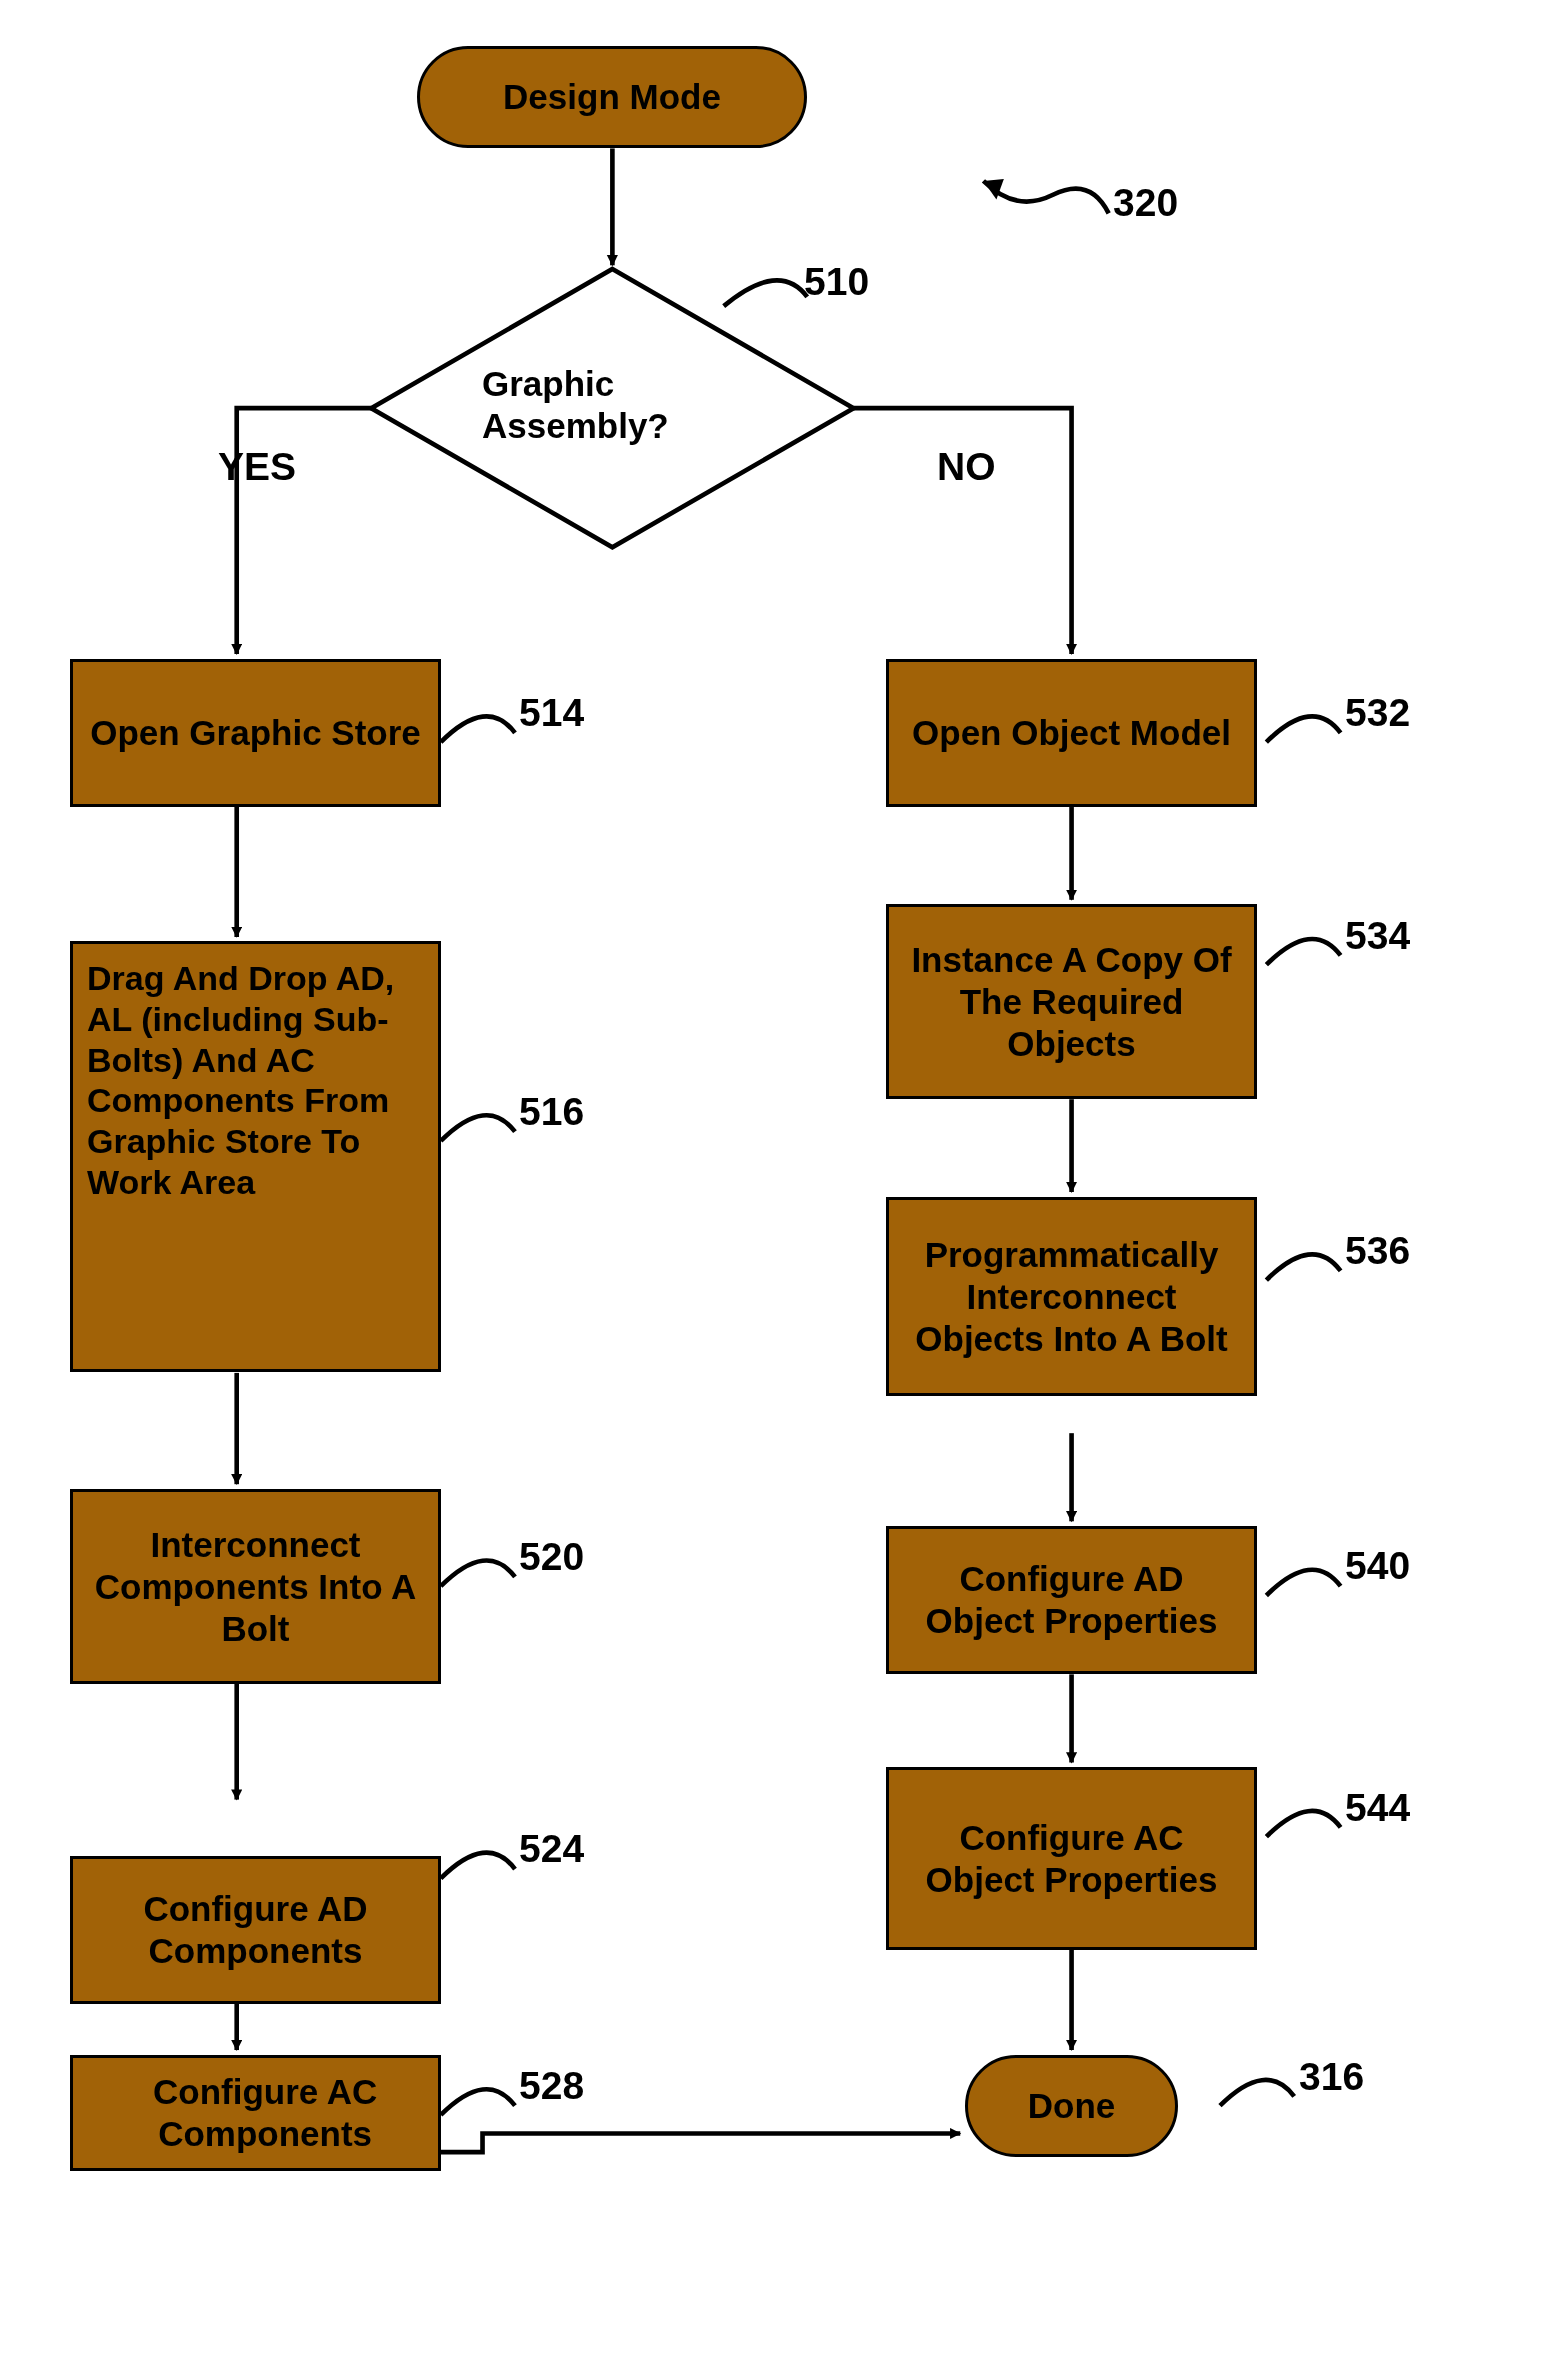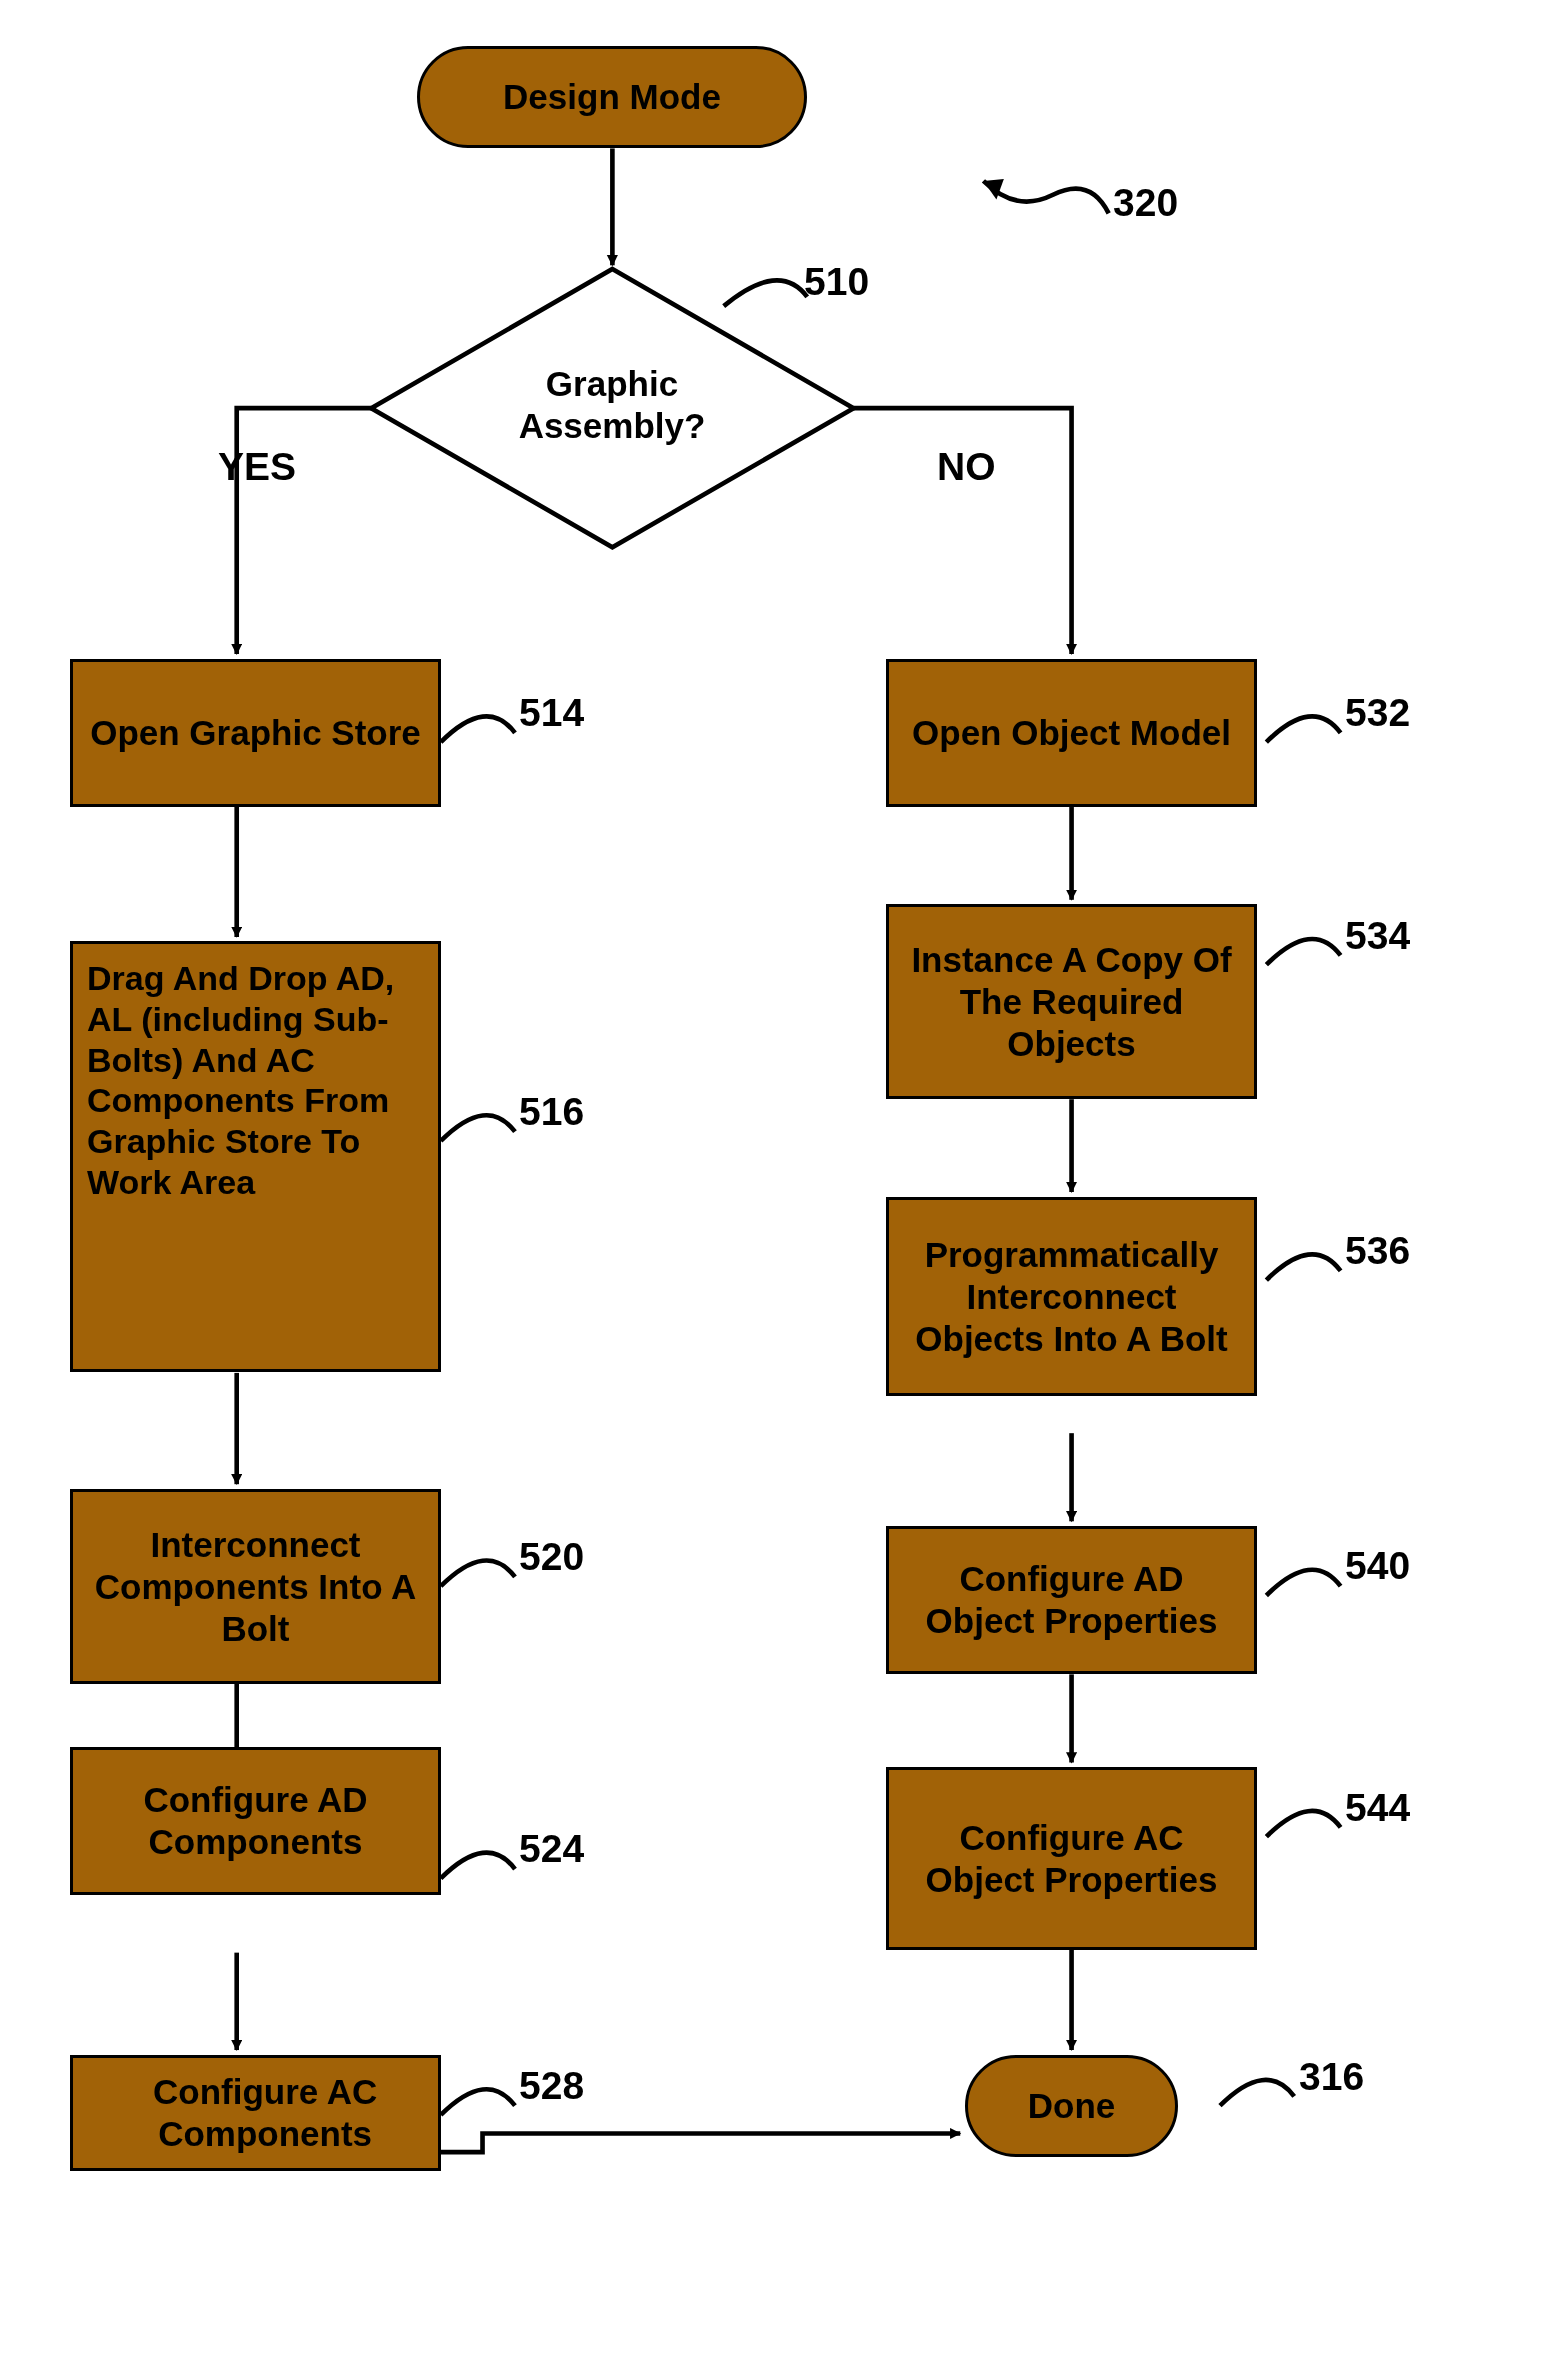--- a/index.html
+++ b/index.html
@@ -42,21 +42,21 @@
     position: absolute;
     left: 0; top: 0;
     width: 1568px;
     height: 2371px;
     pointer-events: none;
   }
   .diamond-text, .diamond-text2 {
     position: absolute;
     font-weight: bold;
     font-size: 35px;
-    text-align: center;
+    text-align: left;
     width: 260px;
   }
 </style>
 </head>
 <body>
 
 <svg class="layer" viewBox="0 0 1690 2556">
   <defs>
     <marker id="arrow" markerWidth="14" markerHeight="14" refX="11" refY="6" orient="auto" markerUnits="userSpaceOnUse">
       <path d="M0,0 L12,6 L0,12 Z" fill="#000"></path>
@@ -116,21 +116,21 @@
 
 <div class="diamond-text" style="left:482px; top:364px;">Graphic</div>
 <div class="diamond-text2" style="left:482px; top:406px;">Assembly?</div>
 
 <div class="node" style="left:70px; top:659px; width:371px; height:148px;">Open Graphic Store</div>
 
 <div class="node" style="left:70px; top:941px; width:371px; height:431px; text-align:left; justify-content:flex-start; align-items:flex-start; font-size:34px; padding:14px;">Drag And Drop AD, AL (including Sub-Bolts) And AC Components From Graphic Store To Work Area</div>
 
 <div class="node" style="left:70px; top:1489px; width:371px; height:195px;">Interconnect Components Into A Bolt</div>
 
-<div class="node" style="left:70px; top:1747px; width:371px; height:148px;">Configure AD Components</div>
+<div class="node" style="left:70px; top:1856px; width:371px; height:148px;">Configure AD Components</div>
 
 <div class="node" style="left:70px; top:2055px; width:371px; height:116px;padding-left:36px;">Configure AC Components</div>
 
 <div class="node" style="left:886px; top:659px; width:371px; height:148px;">Open Object Model</div>
 
 <div class="node" style="left:886px; top:904px; width:371px; height:195px;">Instance A Copy Of The Required Objects</div>
 
 <div class="node" style="left:886px; top:1197px; width:371px; height:199px;">Programmatically Interconnect Objects Into A Bolt</div>
 
 <div class="node" style="left:886px; top:1526px; width:371px; height:148px;">Configure AD Object Properties</div>

